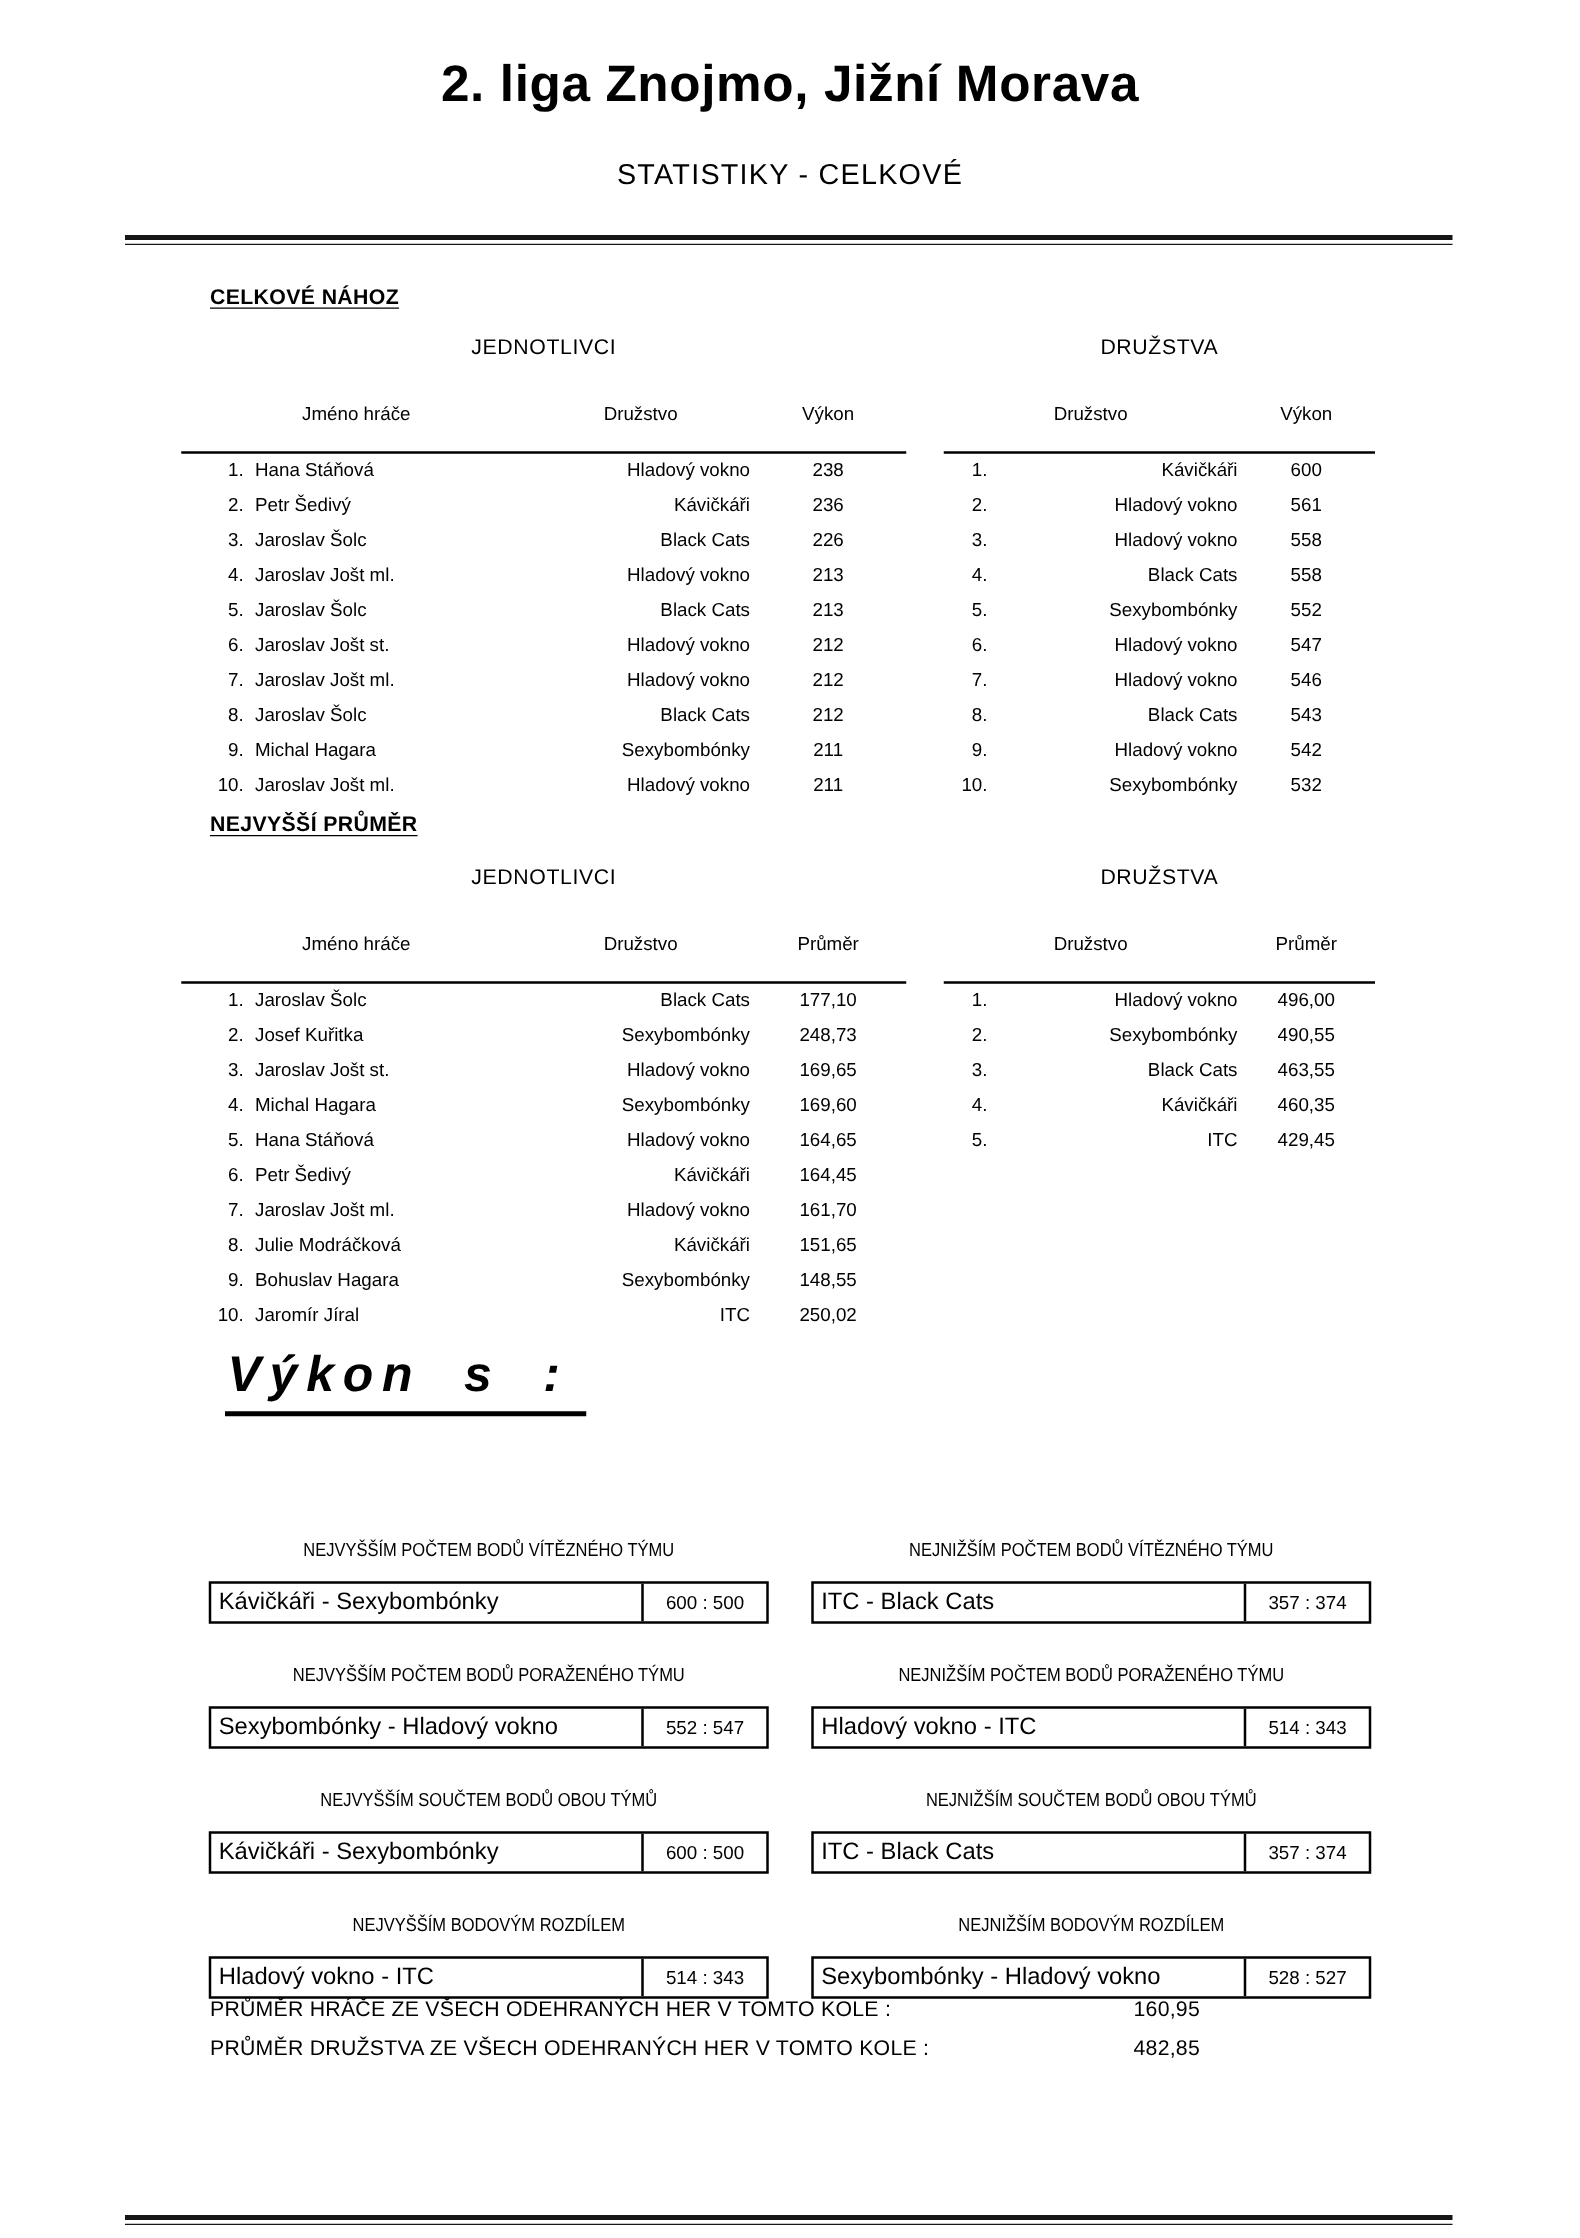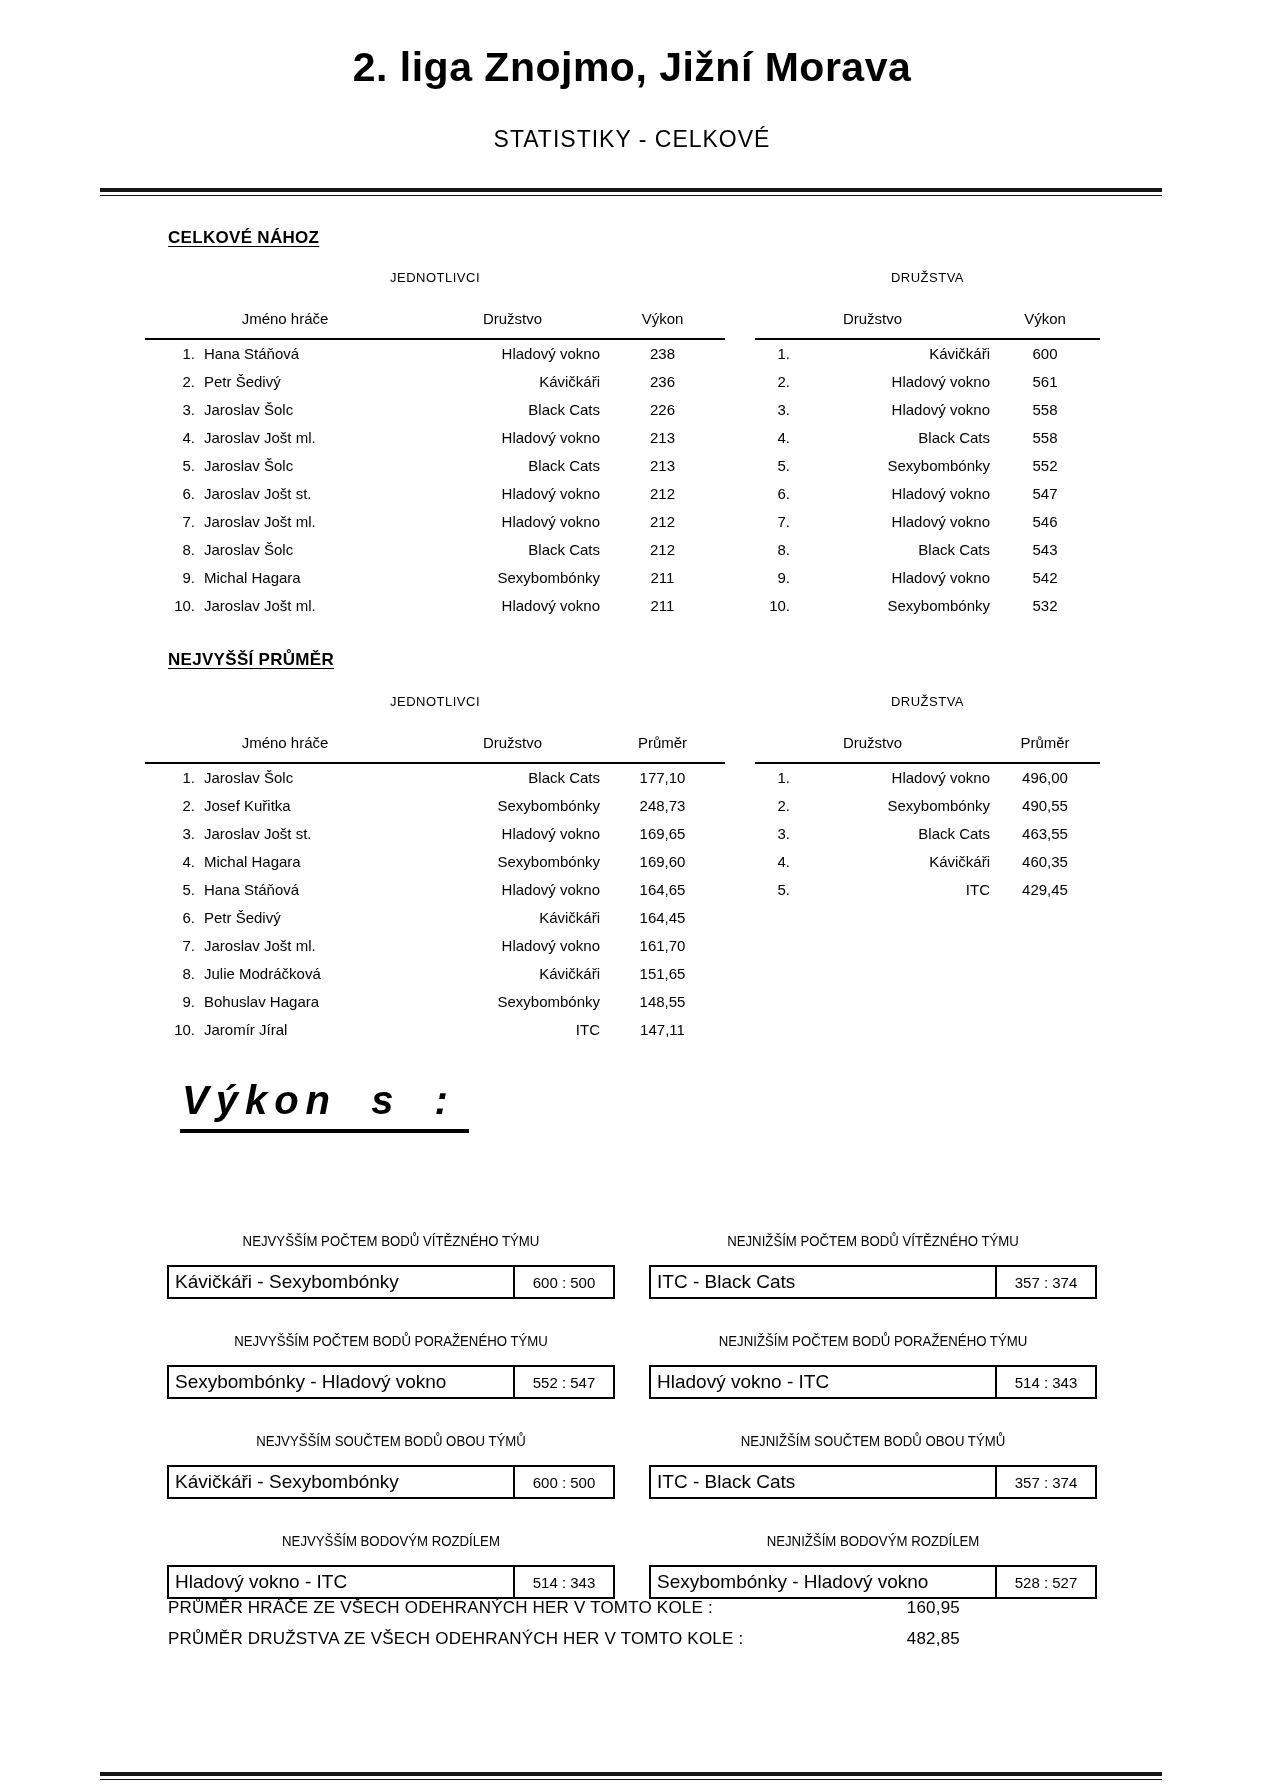--- a/index.html
+++ b/index.html
@@ -14,23 +14,23 @@
     border-top:4px solid #161616;border-bottom:1px solid #161616;}
   .rule.top{top:188px;}
   .rule.bottom{top:1772px;}
 
   .section-heading{position:absolute;font-size:17px;font-weight:bold;
     text-decoration:underline;text-underline-offset:3px;letter-spacing:0.3px;}
   #heading-nahoz{top:228px;left:168px;}
   #heading-prumer{top:650px;left:168px;}
 
   .tbl{position:absolute;}
-  .tbl-title{height:20px;line-height:20px;text-align:center;font-size:13px;letter-spacing:0.5px;}
-  .tbl-head{display:grid;margin-top:22px;line-height:18px;font-size:15px;
-    padding-bottom:10px;border-bottom:2px solid #000;}
+  .tbl-title{height:20px;line-height:20px;text-align:center;font-size:17px;letter-spacing:0.5px;}
+  .tbl-head{display:grid;margin-top:35px;line-height:18px;font-size:15px;
+    padding-bottom:20px;border-bottom:2px solid #000;}
   .tbl-head span{text-align:center;}
   .trow{display:grid;height:28px;line-height:28px;font-size:15px;}
   .c-rank{text-align:right;}
   .c-name{padding-left:9px;text-align:left;}
   .c-team{padding-left:3px;text-align:right;}
   .c-val{text-align:center;}
 
   .tbl.individuals{width:580px;left:145px;}
   .tbl.individuals .tbl-head{grid-template-columns:280px 175px 125px;}
   .tbl.individuals .trow{grid-template-columns:50px 230px 175px 125px;}
@@ -259,21 +259,21 @@
       <div class="trow">
         <span class="c-rank">9.</span>
         <span class="c-name">Bohuslav Hagara</span>
         <span class="c-team">Sexybombónky</span>
         <span class="c-val">148,55</span>
       </div>
       <div class="trow">
         <span class="c-rank">10.</span>
         <span class="c-name">Jaromír Jíral</span>
         <span class="c-team">ITC</span>
-        <span class="c-val">147,11</span>
+        <span class="c-val">250,02</span>
       </div>
   </div>
 
   <div class="tbl teams" id="tbl-prumer-team">
     <div class="tbl-title">DRUŽSTVA</div>
     <div class="tbl-head">
       <span>Družstvo</span>
       <span>Průměr</span>
     </div>
     <div class="trow">

